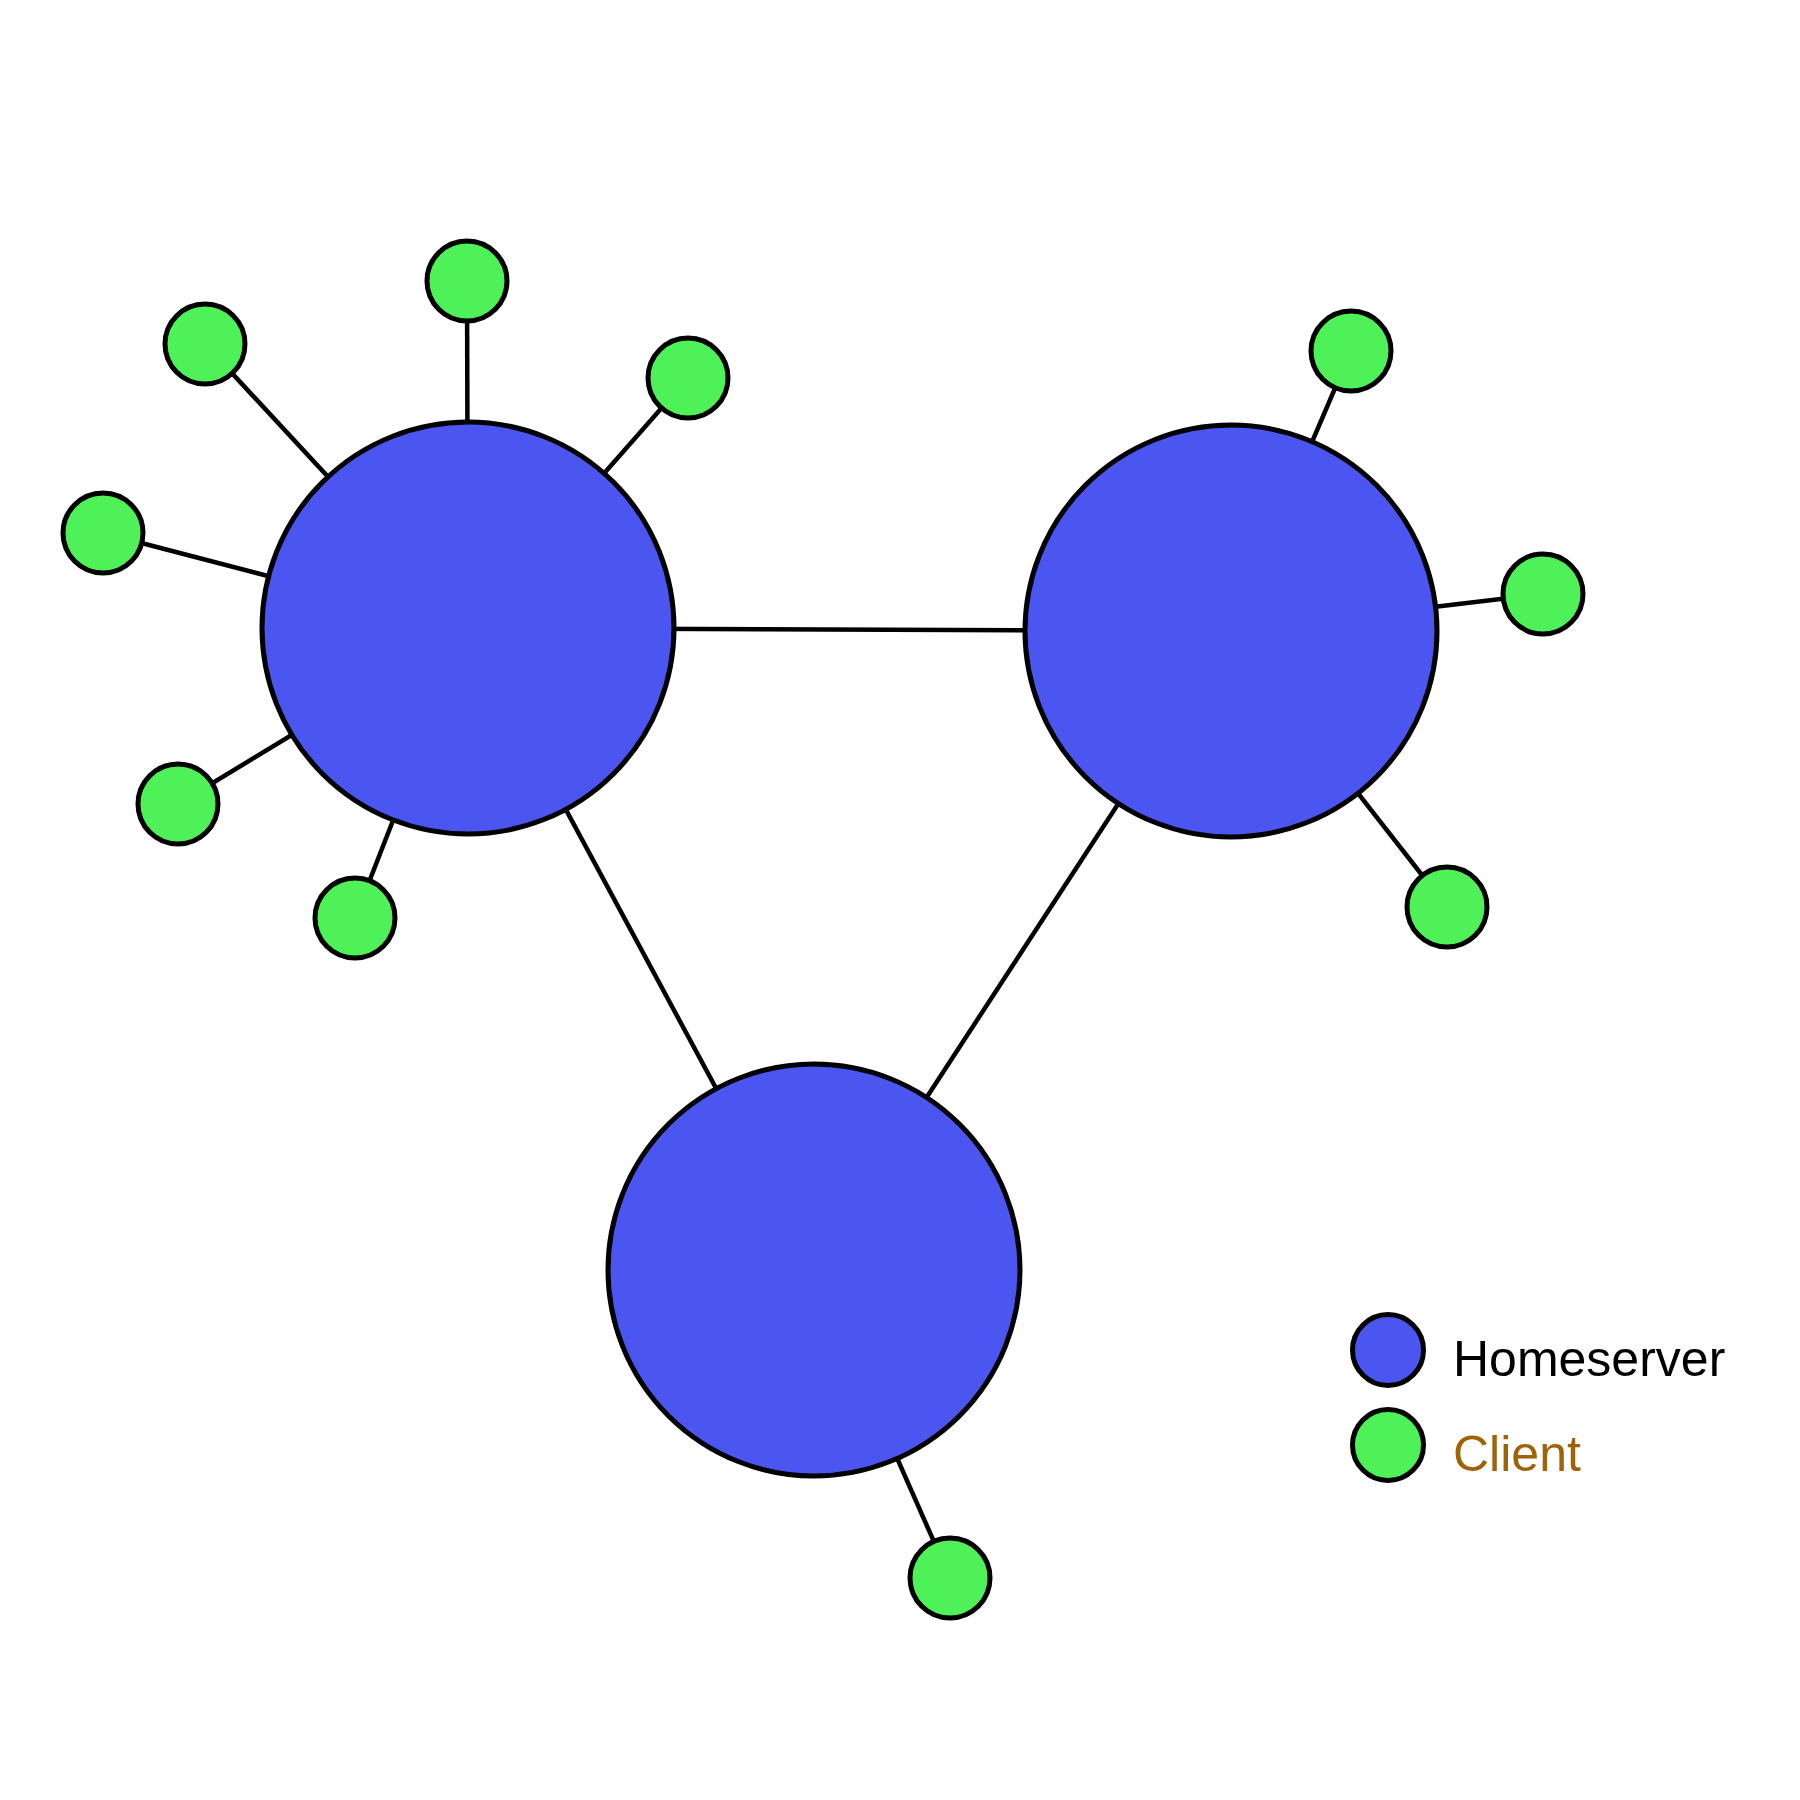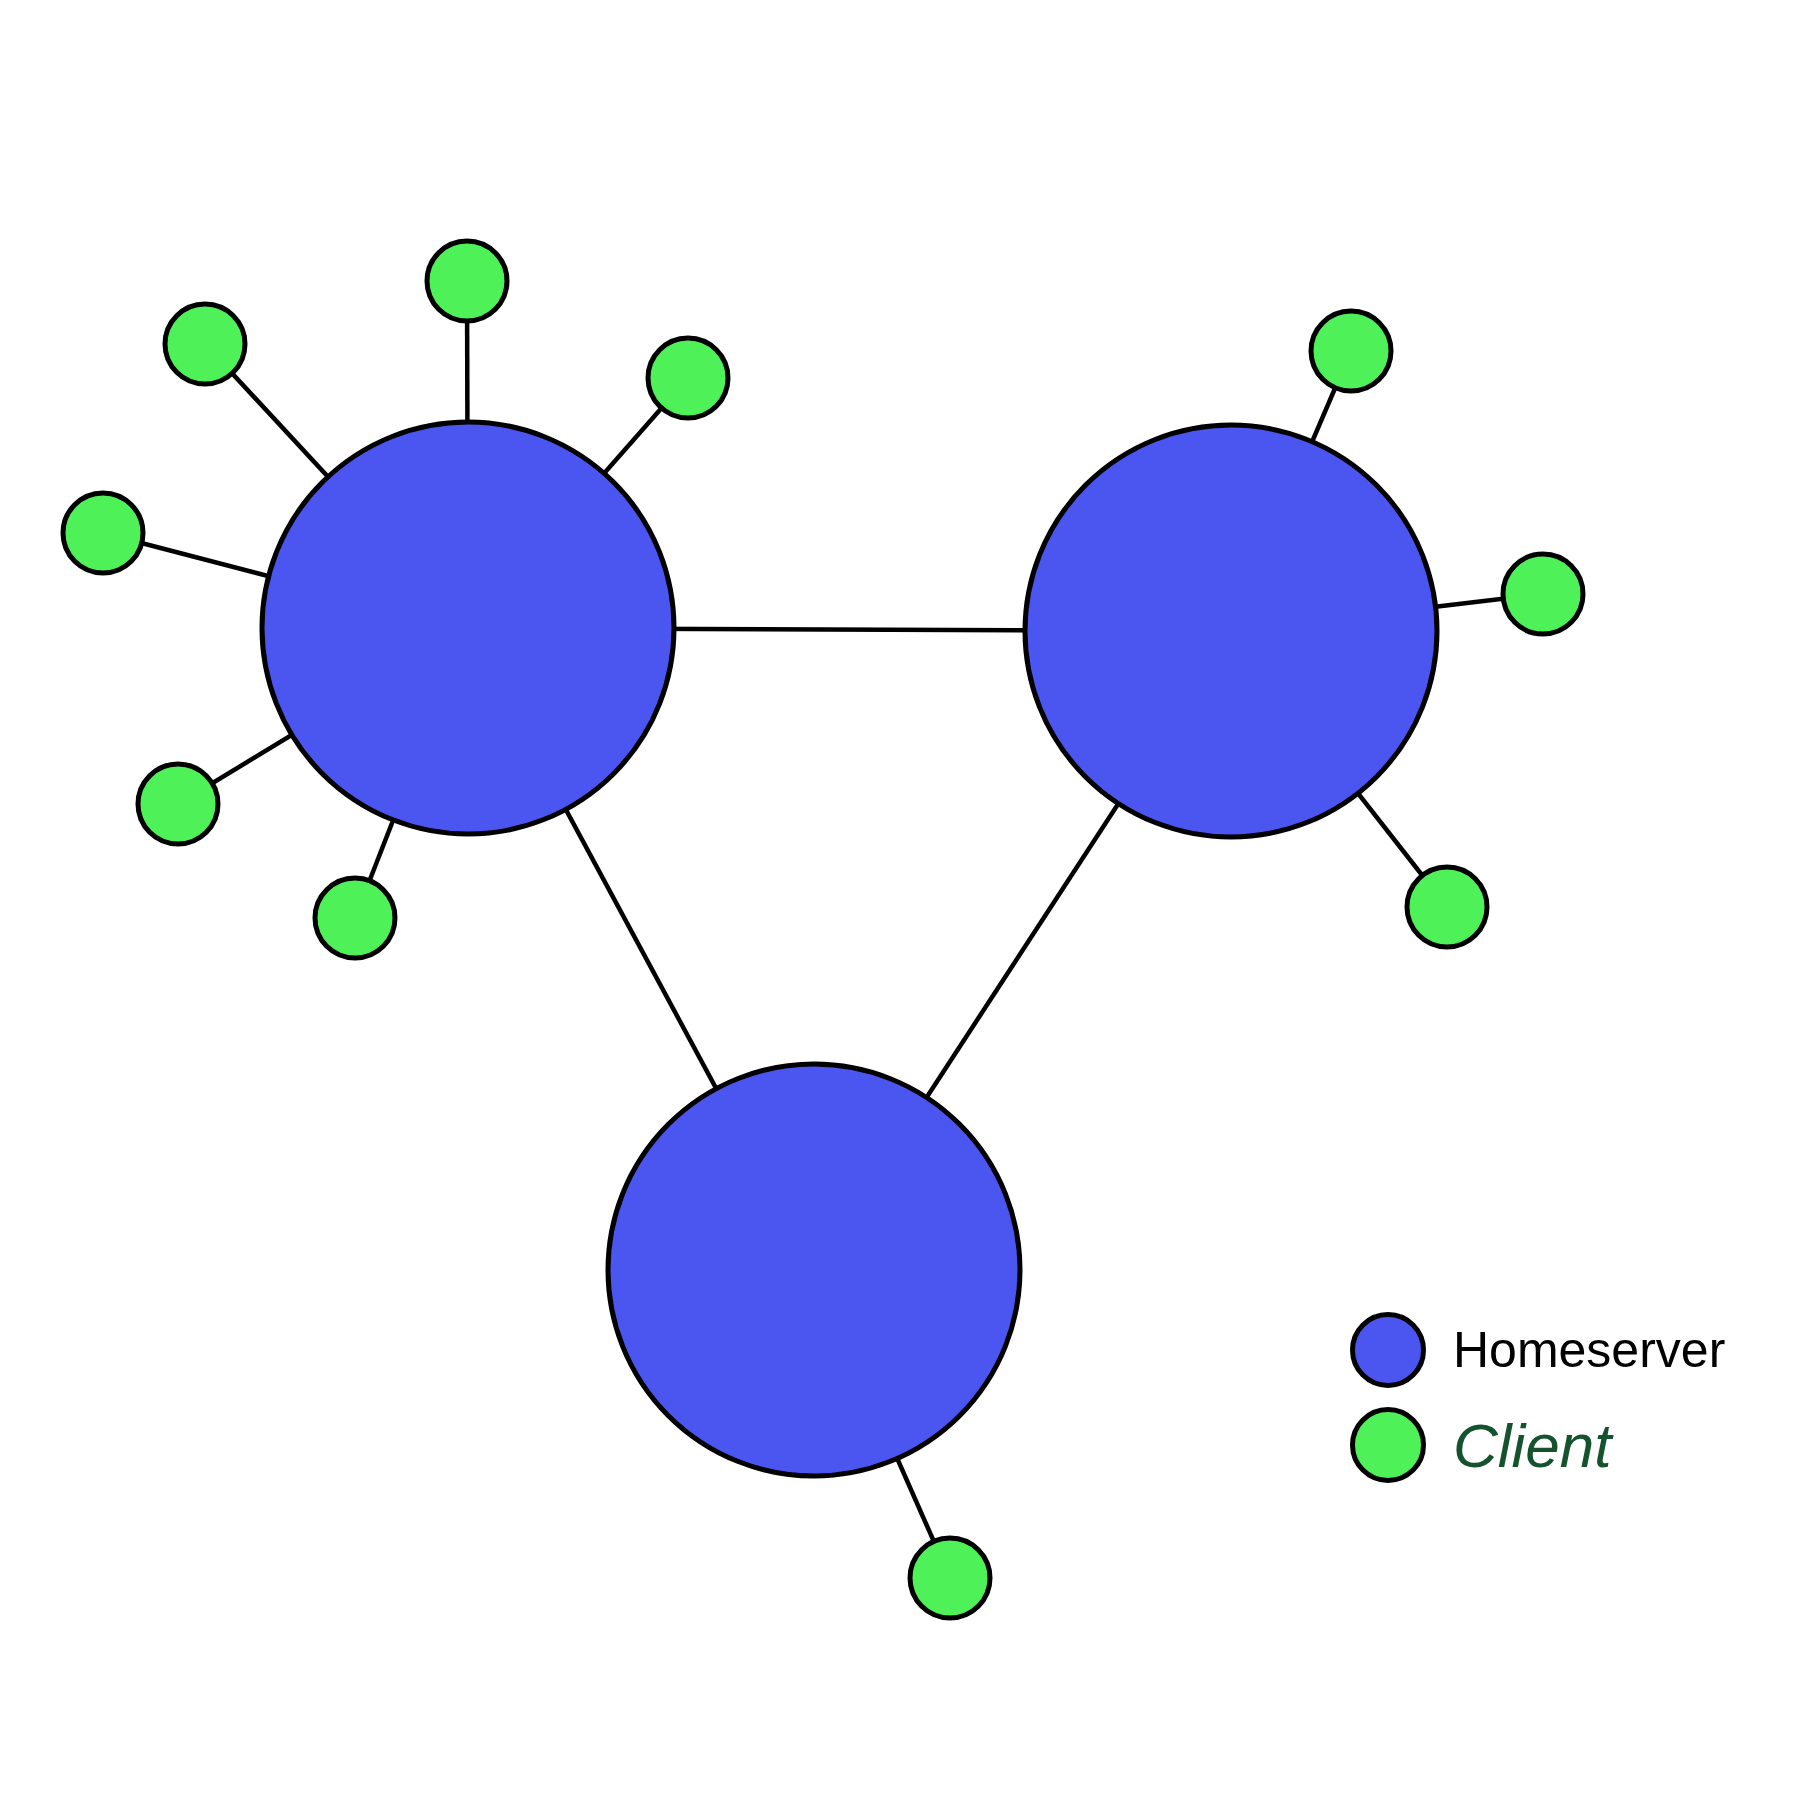--- a/index.html
+++ b/index.html
@@ -18,21 +18,21 @@
   #graph-svg {
     position: absolute;
     left: 0;
     top: 0;
     width: 1800px;
     height: 1800px;
   }
   .legend-row {
     position: absolute;
     display: flex;
-    align-items: center;
+    align-items: flex-end;
   }
   .legend-swatch {
     border: 5px solid #000000;
     border-radius: 50%;
     box-sizing: border-box;
     flex: 0 0 auto;
   }
   .legend-label {
     color: #000000;
     white-space: nowrap;
@@ -72,17 +72,17 @@
       <circle cx="950" cy="1578" r="40" fill="#4ef258" stroke="#000000" stroke-width="5"></circle>
     </svg>
 
   <div>
     <div class="legend-row" style="left: 1350px; top: 1312px; height: 76px;">
       <div class="legend-swatch" style="width: 76px; height: 76px; background: rgb(75, 85, 240); margin-right: 27px;"></div>
       <div class="legend-label" style="font-size: 50px; color: rgb(0, 0, 0);">Homeserver</div>
     </div>
     <div class="legend-row" style="left: 1350px; top: 1407px; height: 76px;">
       <div class="legend-swatch" style="width: 76px; height: 76px; background: rgb(78, 242, 88); margin-right: 27px;"></div>
-      <div class="legend-label" style="font-size: 62px; color: #14532d; font-style: italic;">Client</div>
+      <div class="legend-label" style="font-size: 50px; color: #a16207;">Client</div>
     </div>
   </div>
 
 </div>
 
 </body></html>

